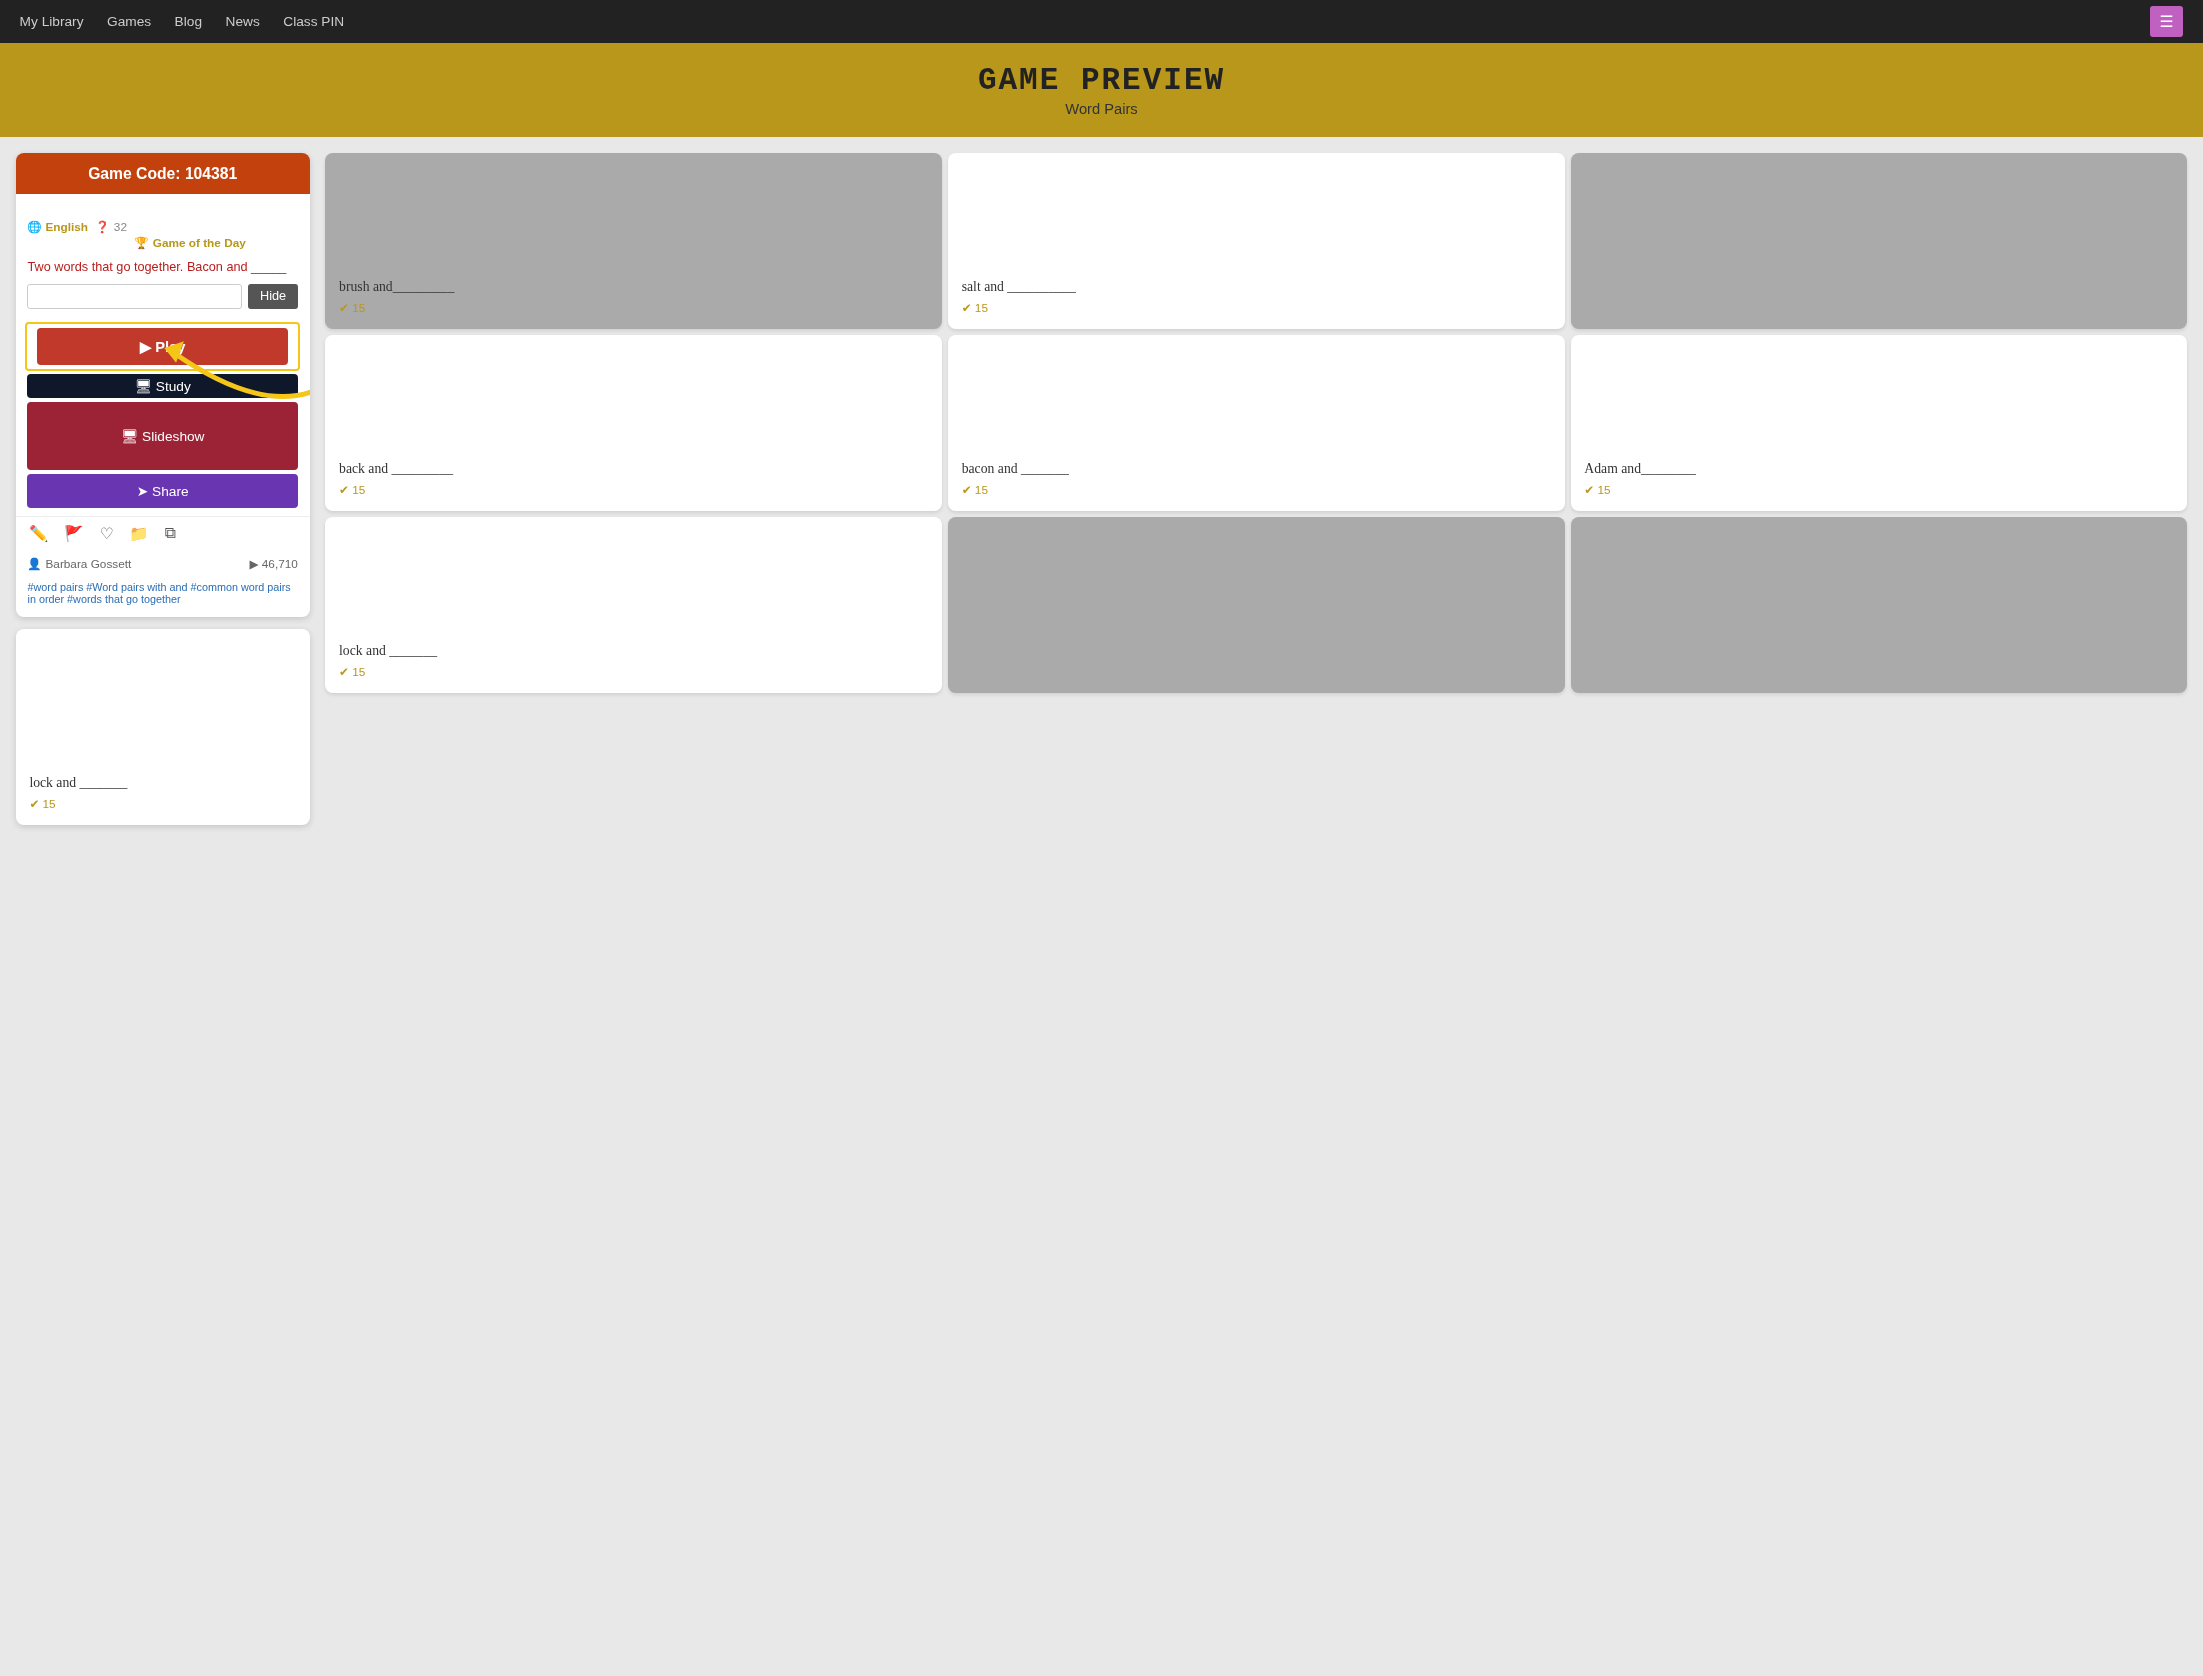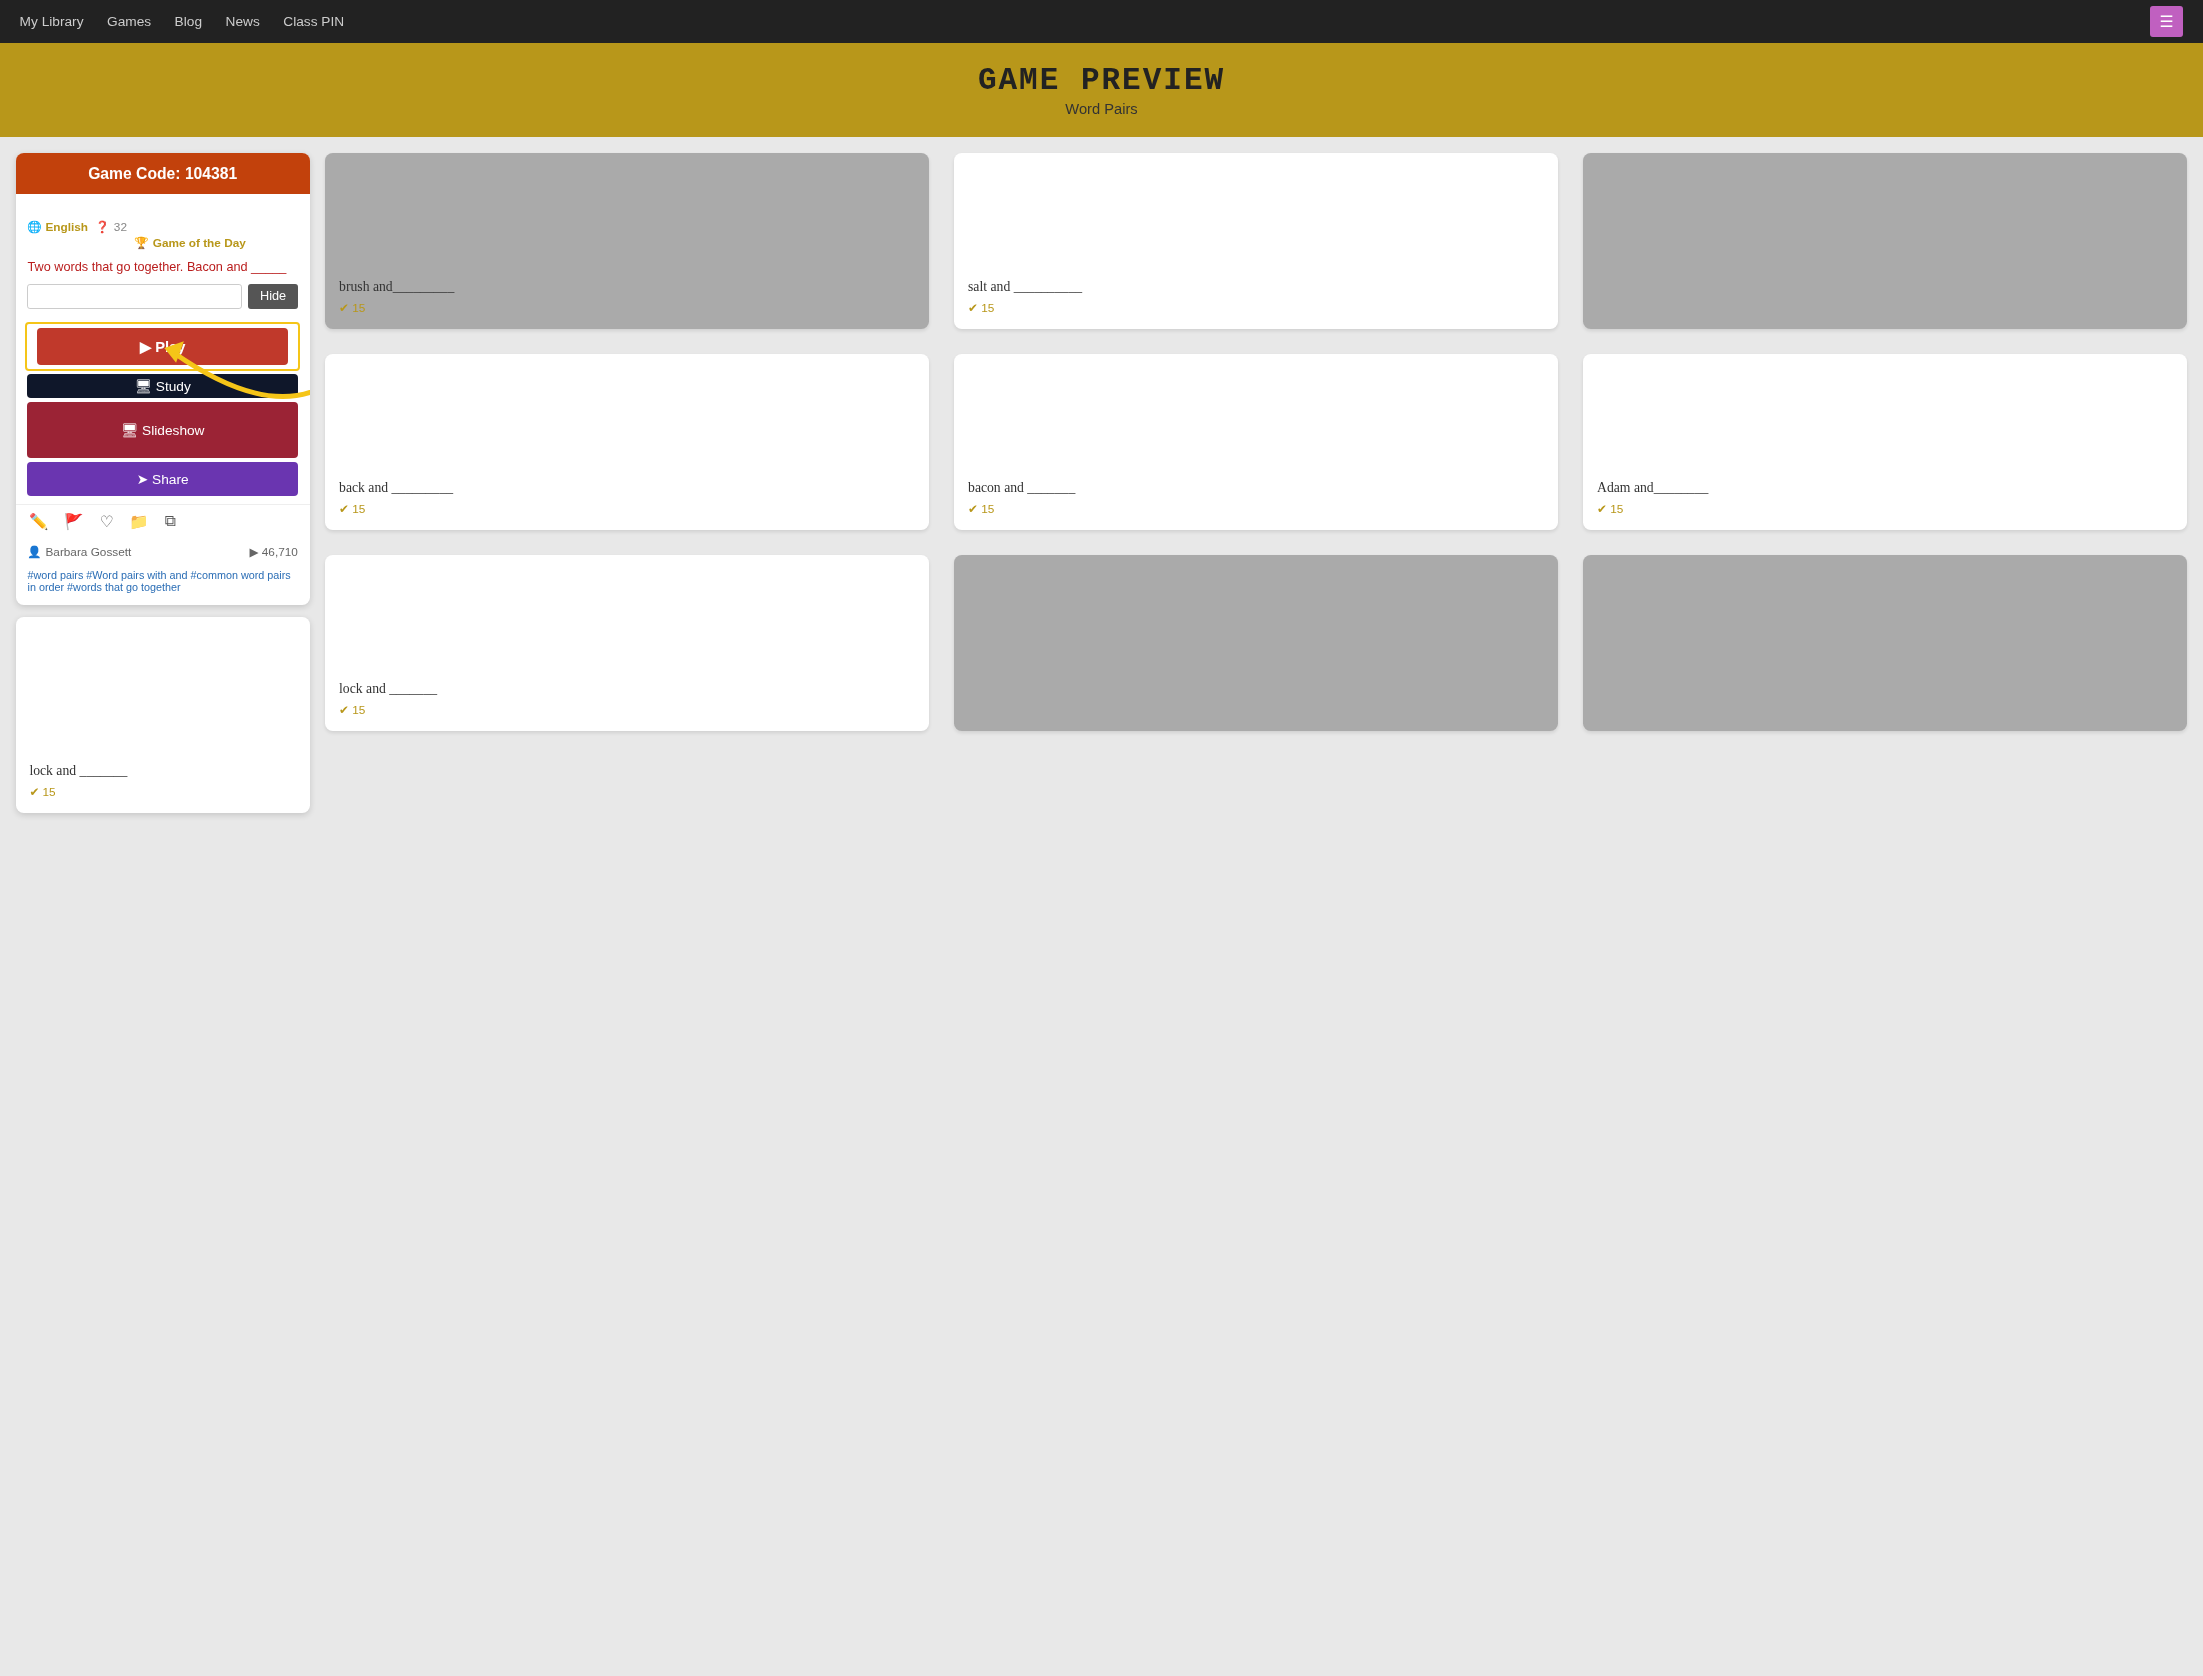--- a/index.html
+++ b/index.html
@@ -144,21 +144,21 @@
       align-items: center;
       justify-content: center;
       gap: 5.9px;
     }
     .slideshow-btn {
       width: calc(100% - 23.5px);
       margin: 3.9px 11.8px;
       background: #9b2335;
       color: white;
       border: none;
-      padding: 20px;
+      padding: 26px;
       font-size: 13.7px;
       border-radius: 3.9px;
       cursor: pointer;
       display: flex;
       align-items: center;
       justify-content: center;
       gap: 5.9px;
     }
     .share-btn {
       width: calc(100% - 23.5px);
@@ -216,21 +216,21 @@
       display: flex;
       align-items: flex-end;
       padding: 13.7px;
     }
 
     
     .game-grid {
       flex: 1;
       display: grid;
       grid-template-columns: repeat(3, 1fr);
-      gap: 25px;
+      gap: 6px;
       align-content: start;
     }
     .game-tile {
       background: #aaa;
       border-radius: 7.8px;
       min-height: 176px;
       position: relative;
       display: flex;
       align-items: flex-end;
       padding: 13.7px;

